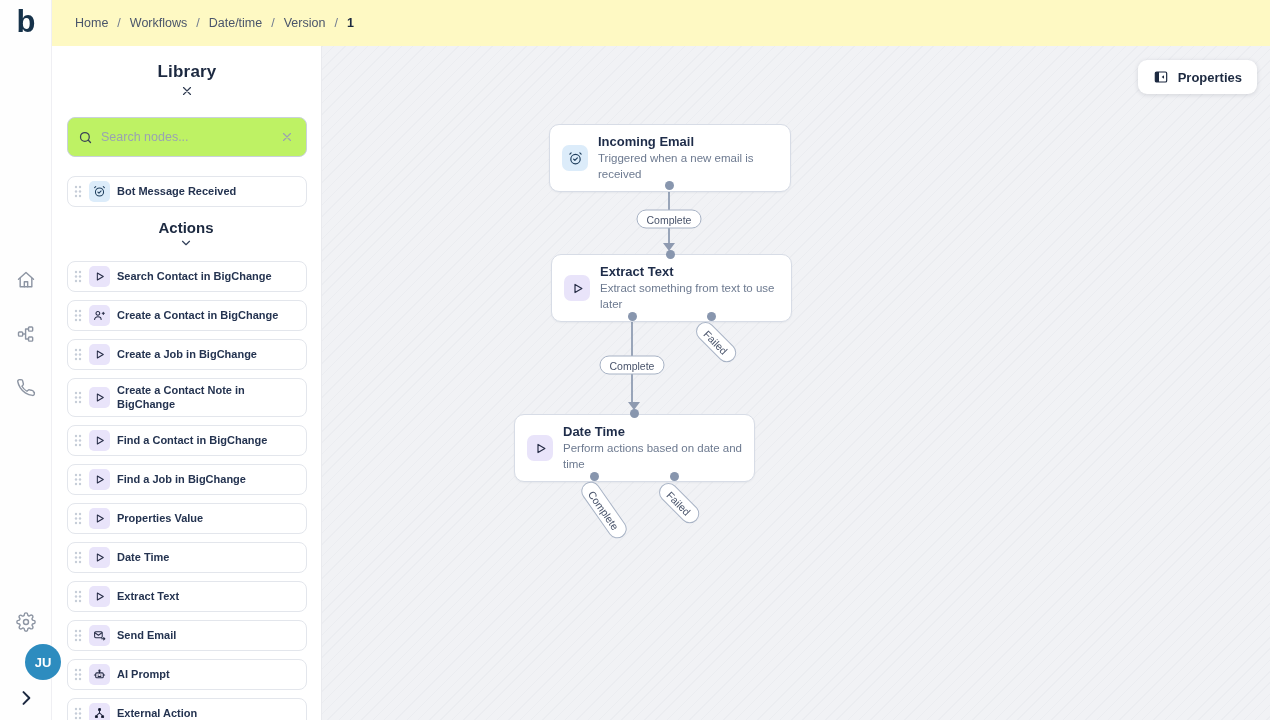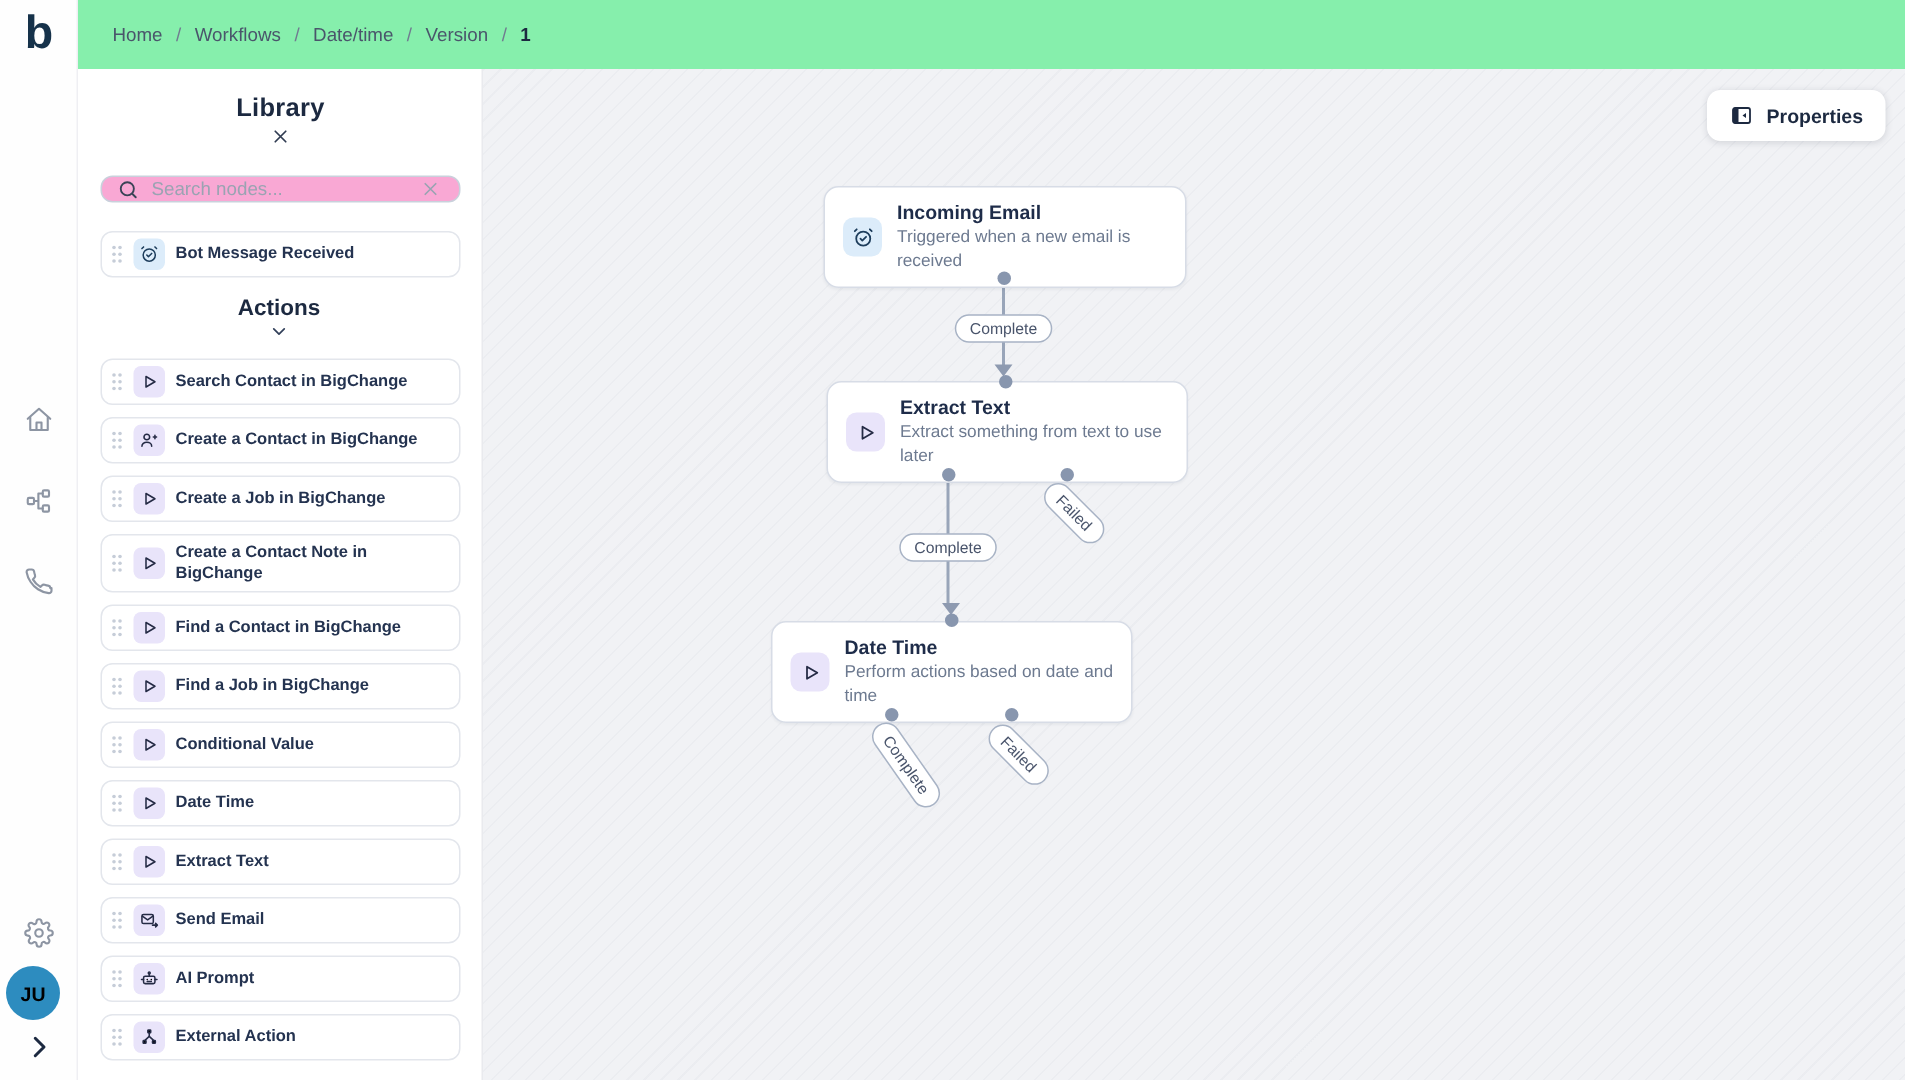--- a/index.html
+++ b/index.html
@@ -5,37 +5,37 @@
   * { margin:0; padding:0; box-sizing:border-box; }
   html,body { width:1270px; height:720px; }
   body { font-family:"Liberation Sans", sans-serif; background:#fff; overflow:hidden; }
   .page { position:relative; width:1270px; height:720px; background:#fff; }
 
   
   .rail { position:absolute; left:0; top:0; bottom:0; width:52px; background:#fefefe; border-right:1px solid #efeff3; z-index:30; }
   .rail .logo { position:absolute; top:4px; left:0; width:52px; text-align:center; font-size:31px; font-weight:800; color:#16324a; cursor:pointer; }
   .rail-btn { position:absolute; left:50%; transform:translateX(-50%); background:none; border:none; color:#8d95a3; cursor:pointer; display:flex; align-items:center; justify-content:center; width:28px; height:28px; }
   .rail-btn svg { width:20px; height:20px; stroke:#8d95a3; stroke-width:1.7; fill:none; stroke-linecap:round; stroke-linejoin:round; }
-  .avatar { position:absolute; left:4px; top:644px; width:36px; height:36px; border-radius:50%; background:#2d8cbf; color:#000000; font-size:13px; font-weight:700; display:flex; align-items:center; justify-content:center; cursor:pointer; }
+  .avatar { position:absolute; left:25px; top:644px; width:36px; height:36px; border-radius:50%; background:#2d8cbf; color:#ffffff; font-size:13px; font-weight:700; display:flex; align-items:center; justify-content:center; cursor:pointer; }
   .rail-expand svg { stroke:#1c2940; stroke-width:2.4; }
 
   
-  .topbar { position:absolute; left:52px; top:0; right:0; height:46px; background:#86efac; z-index:20; display:flex; align-items:center; padding-left:23px; }
+  .topbar { position:absolute; left:52px; top:0; right:0; height:46px; background:#fef9c3; z-index:20; display:flex; align-items:center; padding-left:23px; }
   .crumbs { display:flex; align-items:center; gap:9px; font-size:12.5px; color:#4a556b; }
   .crumb { cursor:pointer; }
   .crumb-sep { color:#707b90; }
   .crumb-current { font-weight:700; color:#1c2940; }
 
   
   .library { position:absolute; left:52px; top:46px; bottom:0; width:270px; background:#fff; border-right:1px solid #e9eaee; padding:16px 14px 0 15px; z-index:10; }
   .lib-head { display:flex; align-items:center; justify-content:space-between; margin-bottom:17px;flex-direction:column; }
   .lib-title { font-size:17px; font-weight:800; color:#1c2940; letter-spacing:.2px; }
   .icon-btn { background:none; border:none; cursor:pointer; display:flex; align-items:center; justify-content:center; padding:2px; }
   .icon-btn svg { width:14px; height:14px; stroke:#303c52; stroke-width:2; fill:none; stroke-linecap:round; }
-  .searchbox { display:flex; align-items:center; gap:8px; height:18px; border:1.5px solid #c9d1dc; border-radius:8px; padding:0 10px; margin-bottom:19px; background:#f9a8d4; }
+  .searchbox { display:flex; align-items:center; gap:8px; height:40px; border:1.5px solid #c9d1dc; border-radius:8px; padding:0 10px; margin-bottom:19px; background:#bef264; }
   .searchbox svg.mag { width:15px; height:15px; stroke:#3a4356; stroke-width:2; fill:none; stroke-linecap:round; }
   .searchbox input { flex:1; border:none; outline:none; font-size:12.5px; color:#2a3650; background:transparent; font-family:inherit; }
   .searchbox input::placeholder { color:#9aa3b2; }
   .searchbox .clear svg { stroke:#9aa3b2; }
 
   .lib-row { display:flex; align-items:center; gap:7px; min-height:30px; border:1px solid #e3e6ec; border-radius:8px; background:#fff; padding:4px 8px 4px 6px; margin-bottom:8px; cursor:grab; }
   .handle { display:flex; flex:0 0 auto; }
   .chip { flex:0 0 auto; width:21px; height:21px; border-radius:5px; display:flex; align-items:center; justify-content:center; }
   .chip svg { width:13px; height:13px; fill:none; stroke-width:1.9; stroke-linecap:round; stroke-linejoin:round; }
   .chip.trigger { background:#dcecfa; } .chip.trigger svg { stroke:#1d3d5c; }
@@ -305,21 +305,21 @@
               <circle cx="2" cy="11" r="1.2"></circle>
               <circle cx="6" cy="11" r="1.2"></circle>
             </g>
           </svg>
         </span>
       <span class="chip action">
           <svg viewBox="0 0 24 24">
             <path d="M8 5.5 19 12 8 18.5Z"></path>
           </svg>
         </span>
-      <span class="lib-label">Conditional Value</span>
+      <span class="lib-label">Properties Value</span>
     </div>
     <div class="lib-row">
       <span class="handle">
           <svg width="8" height="13" viewBox="0 0 8 13">
             <g fill="#c6cdd8">
               <circle cx="2" cy="2" r="1.2"></circle>
               <circle cx="6" cy="2" r="1.2"></circle>
               <circle cx="2" cy="6.5" r="1.2"></circle>
               <circle cx="6" cy="6.5" r="1.2"></circle>
               <circle cx="2" cy="11" r="1.2"></circle>

